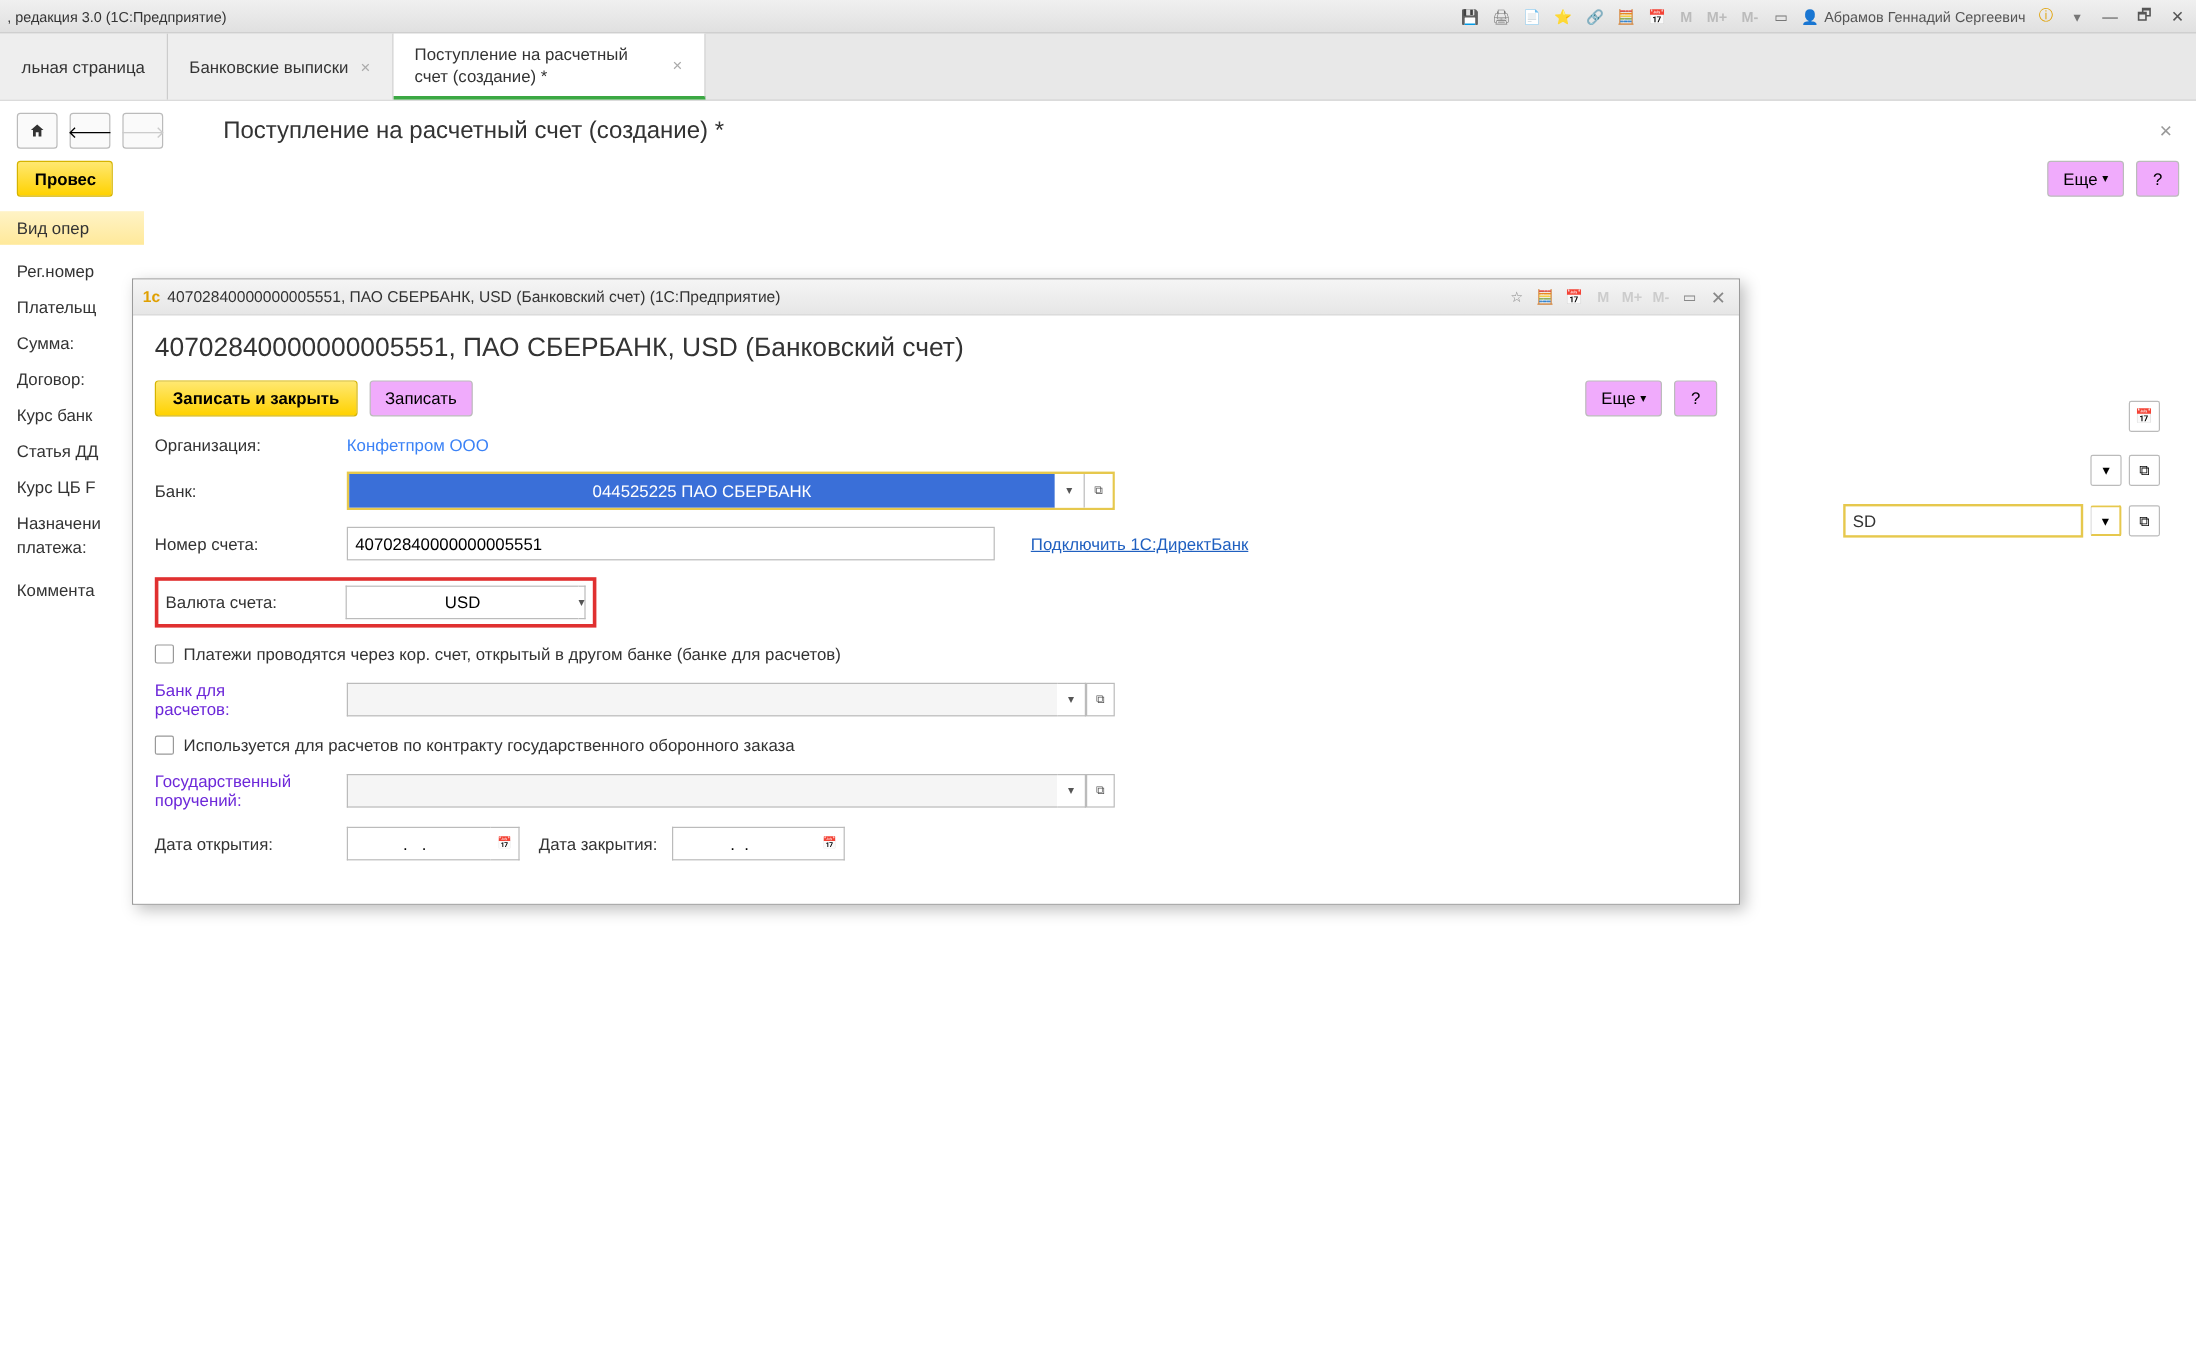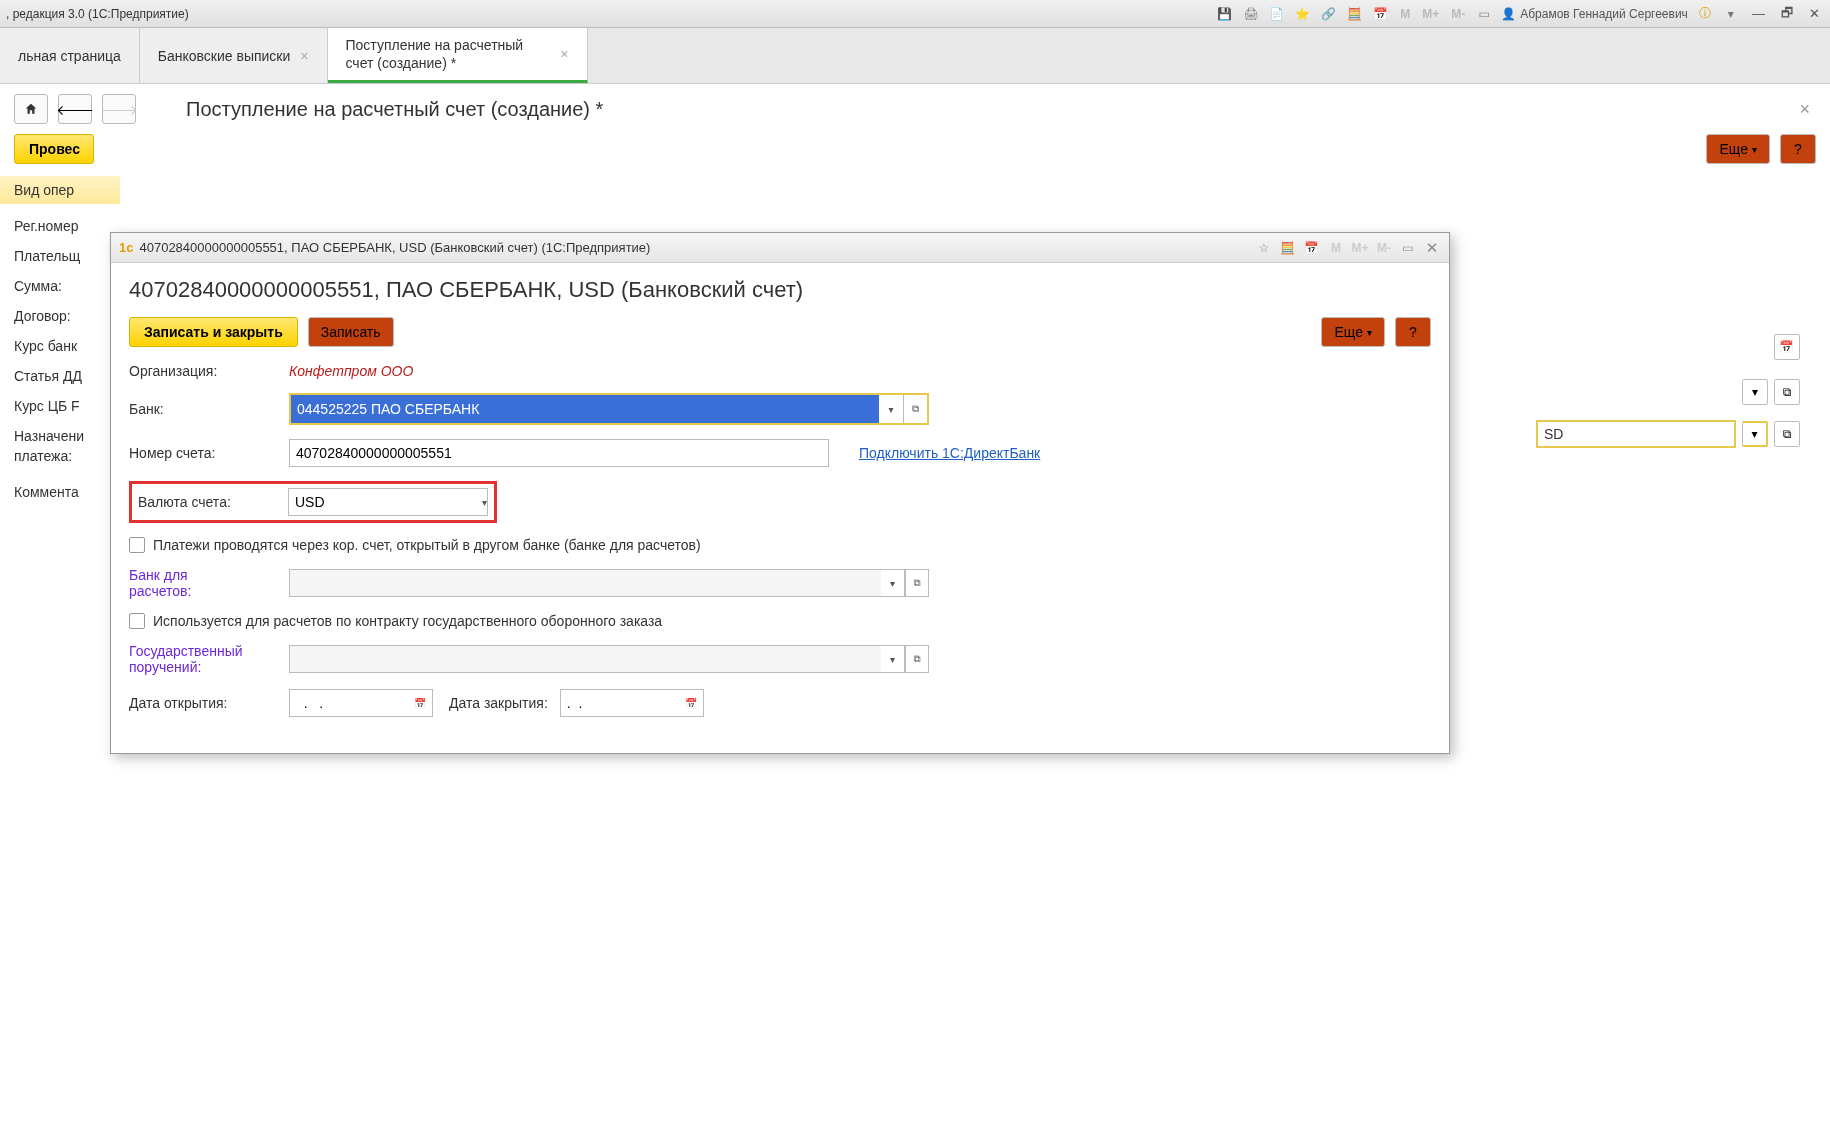--- a/index.html
+++ b/index.html
@@ -27,21 +27,21 @@
     
     .navrow { display: flex; align-items: center; gap: 10px; margin-bottom: 10px; }
     .navbtn { width: 34px; height: 30px; border: 1px solid #bbb; border-radius: 3px; background: #fafafa; display: flex; align-items: center; justify-content: center; font-size: 14px; }
     .navbtn.disabled { color: #ccc; }
     .page-title { font-size: 20px; font-weight: normal; margin-left: 40px; }
     .page-close { margin-left: auto; color: #999; font-size: 18px; padding-right: 6px; }
 
     
     .actions { display: flex; align-items: center; gap: 10px; margin-bottom: 12px; }
     .btn-yellow { background: linear-gradient(#ffe871, #ffd200); border: 1px solid #d6b400; padding: 6px 14px; border-radius: 3px; font-weight: bold; font-size: 14px; }
-    .btn { border: 1px solid #bbb; background: #c2410c; padding: 6px 12px; border-radius: 3px; font-size: 14px; display: flex; align-items: center; gap: 4px; }
+    .btn { border: 1px solid #bbb; background: #f0abfc; padding: 6px 12px; border-radius: 3px; font-size: 14px; display: flex; align-items: center; gap: 4px; }
     .rspacer { flex: 1; }
 
     
     .bgrow { display: flex; align-items: flex-end; margin-bottom: 14px; font-size: 14px; }
     .bglabel { width: 130px; white-space: nowrap; overflow: hidden; }
     .bg-yellow-strip { background: linear-gradient(#fff3c6, #ffe99a); padding: 6px 0; margin-left: -14px; padding-left: 14px; width: 120px; }
     .bgright-group { position: absolute; right: 30px; display: flex; align-items: center; gap: 6px; }
     .square-btn { width: 26px; height: 26px; border: 1px solid #bbb; border-radius: 2px; background: #fff; display: flex; align-items: center; justify-content: center; font-size: 12px; }
     .bg-input-sel { border: 2px solid #e6c84d; background: #fff; height: 28px; display: flex; align-items: center; padding: 0 6px; font-size: 14px; }
 
@@ -50,25 +50,25 @@
     .modal-title { height: 30px; background: linear-gradient(#f5f5f5, #e6e6e6); border-bottom: 1px solid #ccc; display: flex; align-items: center; padding: 0 8px; font-size: 13px; gap: 6px; }
     .modal-title .m-spacer { flex: 1; }
     .modal-title .micon { width: 18px; height: 18px; display: flex; align-items: center; justify-content: center; color: #888; font-size: 12px; }
     .modal-body { padding: 14px 18px 22px 18px; background: #fff; }
     .modal-heading { font-size: 22px; margin-bottom: 14px; }
     .modal-actions { display: flex; gap: 10px; margin-bottom: 16px; align-items: center; }
 
     .frow { display: flex; align-items: center; margin-bottom: 14px; font-size: 14px; }
     .flabel { width: 160px; }
     .flabel.dim { color: #6d28d9; }
-    .fval-link { color: #b91c1c; font-style: italic; }
+    .fval-link { color: #3b82f6; }
 
     .inp { border: 1px solid #bbb; height: 28px; padding: 0 6px; font-size: 14px; background: #fff; }
     .inp-wrap { display: flex; }
-    .inp-wrap .inp { border-right: none; }
+    .inp-wrap .inp { border-right: none; text-align: center; }
     .inp-btn { width: 24px; height: 28px; border: 1px solid #bbb; border-left: none; background: #fff; display: flex; align-items: center; justify-content: center; font-size: 10px; color: #555; }
     .inp-btn + .inp-btn { border-left: 1px solid #bbb; }
 
     .inp-sel { border: 2px solid #e6c84d; }
     .inp-sel .inp { border: none; }
     .inp-sel .inp-btn { border-top: none; border-bottom: none; border-right: none; }
     .inp-sel-bank .inp { background: #3a6fd8; color: #fff; }
 
     .redbox { border: 3px solid #e03030; padding: 4px 6px; display: inline-flex; align-items: center; }
 

